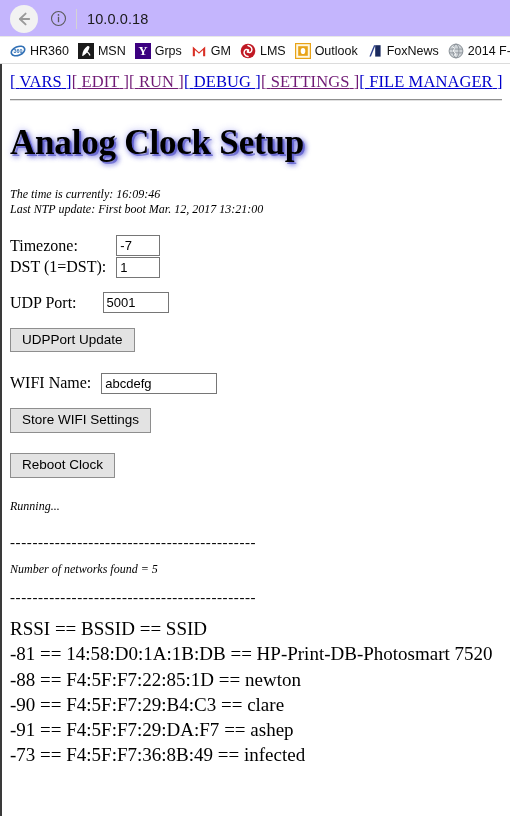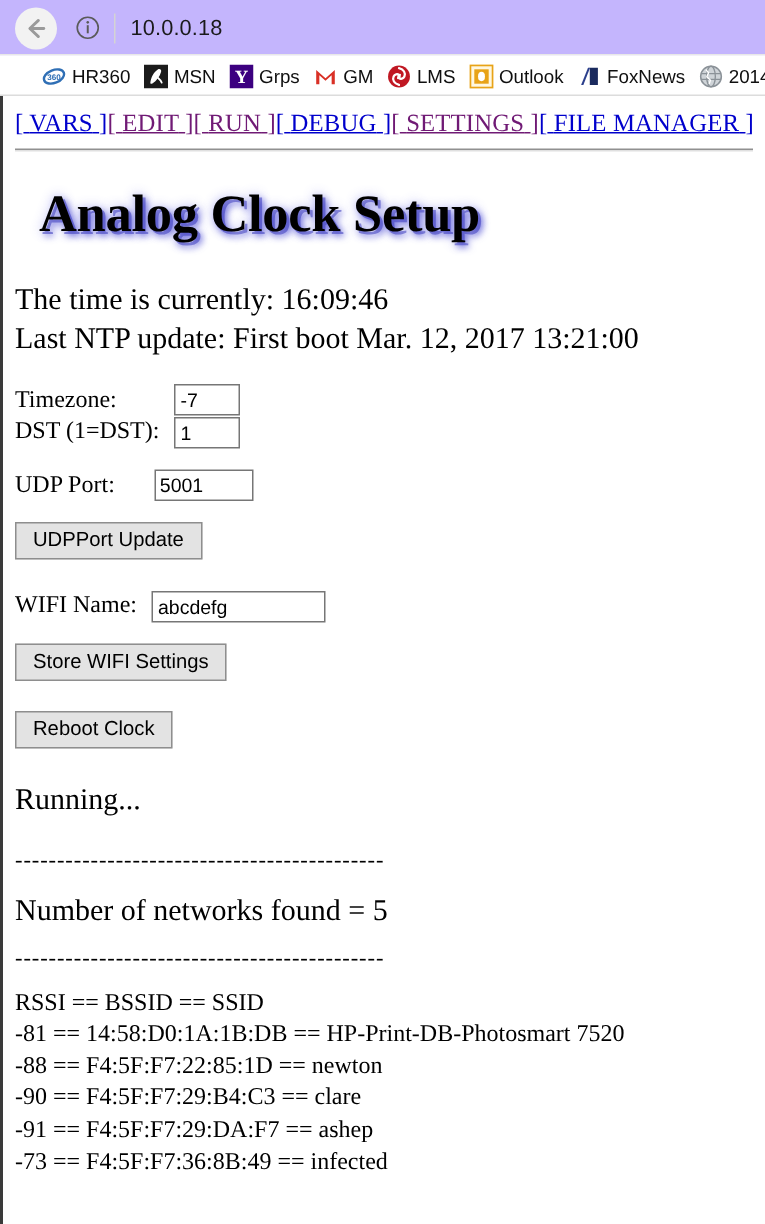--- a/index.html
+++ b/index.html
@@ -82,21 +82,21 @@
     letter-spacing: 0.1px;
     white-space: nowrap;
   }
 
   
   .bookmarks {
     height: 27px;
     background: #ffffff;
     display: flex;
     align-items: center;
-    padding-left: 28px;
+    padding-left: 10px;
     box-sizing: border-box;
     flex: 0 0 auto;
     position: relative;
     overflow: hidden;
   }
   .bookmarks::after {
     content: "";
     position: absolute;
     left: 0; right: 0; bottom: 0;
     height: 1px;
@@ -158,34 +158,35 @@
     border-bottom: 1px solid #e0e0e0;
     margin: 6px 0 0 0;
     height: 0;
   }
 
   h1.title {
     font-family: "Liberation Serif", serif;
     font-size: 35px;
     font-weight: bold;
     color: #000000;
-    margin: 22px 0 24px 16px;
+    margin: 22px 0 24px 0;
     letter-spacing: -0.2px;
     text-shadow:
        2px 2px 0px rgba(60,60,190,0.55),
        3px 3px 5px rgba(70,70,210,0.75),
        0px 0px 7px rgba(90,90,230,0.45);
   }
 
   .body-text {
     font-family: "Liberation Serif", serif;
-    font-size: 20px;
+    font-size: 12px;
     color: #000000;
     line-height: 1.30;
     margin: 0;
+    font-style: italic;
   }
 
   .blk { margin-bottom: 17px; }
 
   
   .form-grid {
     display: table;
     border-collapse: collapse;
   }
   .form-row { display: table-row; }
@@ -240,21 +241,21 @@
     font-family: "Liberation Serif", serif;
     font-size: 15px;
     letter-spacing: 0.6px;
     color: #000;
     line-height: 1.0;
     margin: 0;
   }
 
   .netline {
     font-family: "Liberation Serif", serif;
-    font-size: 16px;
+    font-size: 19px;
     color: #000;
     line-height: 1.33;
     white-space: nowrap;
     margin: 0;
   }
 </style>
 </head>
 <body>
 
 <div class="browser">

